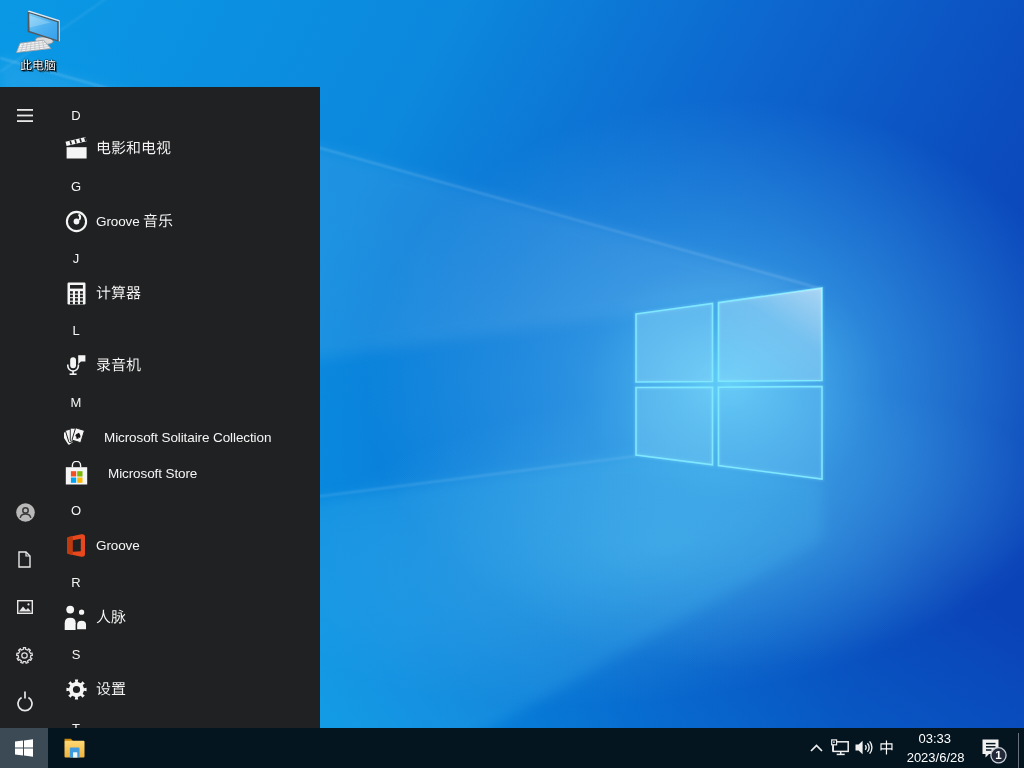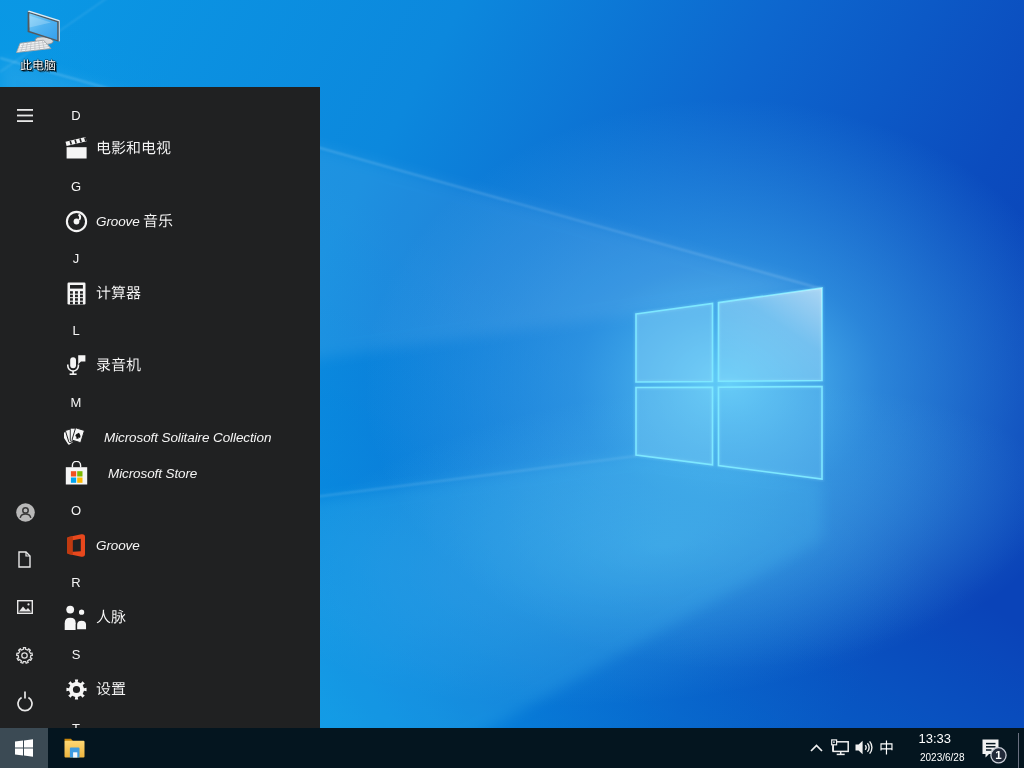--- a/index.html
+++ b/index.html
@@ -1,18 +1,18 @@
 <!DOCTYPE html>
 <html><head><meta charset="utf-8">
 <style>
 html,body{margin:0;padding:0;}
 body{width:1024px;height:768px;overflow:hidden;position:relative;background:#1166cc;
  font-family:"Liberation Sans",sans-serif;}
 .abs{position:absolute;}
-.row{position:absolute;display:flex;align-items:center;color:#f5f5f5;font-size:13.5px;letter-spacing:-0.1px;font-style:italic;}
+.row{position:absolute;display:flex;align-items:center;color:#f5f5f5;font-size:13.5px;letter-spacing:-0.1px;}
 .hdr{position:absolute;width:40px;text-align:center;color:#f5f5f5;font-size:13px;}
 svg{display:block}
 .row svg{display:inline-block}
 </style></head><body>
 
 <svg class="abs" style="left:0;top:0" width="1024" height="768" viewBox="0 0 1024 768">
 <defs>
 <linearGradient id="bg" x1="0" y1="0.1" x2="1" y2="0.52">
   <stop offset="0" stop-color="#0a97e4"></stop>
   <stop offset="0.35" stop-color="#0c88dd"></stop>
@@ -392,22 +392,22 @@
 </svg>
 <svg class="abs" style="left:855px;top:740px" width="18" height="15" viewBox="0 0 18 15">
 <polygon points="0.5,4.6 3.6,4.6 7.6,0.8 7.6,14.2 3.6,10.4 0.5,10.4" fill="#f0f0f0"></polygon>
 <path d="M10.2,5.2 a3.2,3.2 0 0 1 0,4.6 M12.4,3.2 a6.2,6.2 0 0 1 0,8.6 M14.6,1.4 a9.2,9.2 0 0 1 0,12.2" fill="none" stroke="#f0f0f0" stroke-width="1.4"></path>
 </svg>
 <div class="abs" style="left:879px;top:740px"><span style="display:inline-flex">
       <svg width="15.0" height="16.5" viewBox="0 0 15.0 16.5" xmlns="http://www.w3.org/2000/svg">
         <path transform="translate(0.00,13.20) scale(0.01500,-0.01500)" d="M458 840V661H96V186H171V248H458V-79H537V248H825V191H902V661H537V840ZM171 322V588H458V322ZM825 322H537V588H825Z" fill="#ffffff"></path>
       </svg>
     </span></div>
-<div class="abs" style="left:899px;top:730.5px;width:52px;color:#fff;font-size:13px;text-align:right;line-height:15px">13:33</div>
-<div class="abs" style="left:900px;top:749.5px;width:64.5px;color:#fff;font-size:10px;text-align:right;line-height:15px">2023/6/28</div>
+<div class="abs" style="left:899px;top:730.5px;width:52px;color:#fff;font-size:13px;text-align:right;line-height:15px">03:33</div>
+<div class="abs" style="left:900px;top:749.5px;width:64.5px;color:#fff;font-size:13px;text-align:right;line-height:15px">2023/6/28</div>
 <svg class="abs" style="left:982px;top:739px" width="28" height="27" viewBox="0 0 28 27">
 <path d="M0.5,0.5 h16 v14.5 h-9.5 l-3.5,3.5 v-3.5 h-3 z" fill="#f2f2f2"></path>
 <g stroke="#04151f" stroke-width="1.5">
 <line x1="4" y1="4.6" x2="13.5" y2="4.6"></line>
       <line x1="4" y1="7.8" x2="13.5" y2="7.8"></line>
       <line x1="4" y1="11" x2="9.5" y2="11"></line>
 </g>
 <circle cx="16.5" cy="16.3" r="7.6" fill="#222a3a" stroke="#c9cdd6" stroke-width="1.3"></circle>
 <text x="16.5" y="20.4" text-anchor="middle" font-family="Liberation Sans" font-size="11.5" font-weight="bold" fill="#fff">1</text>
 </svg>

